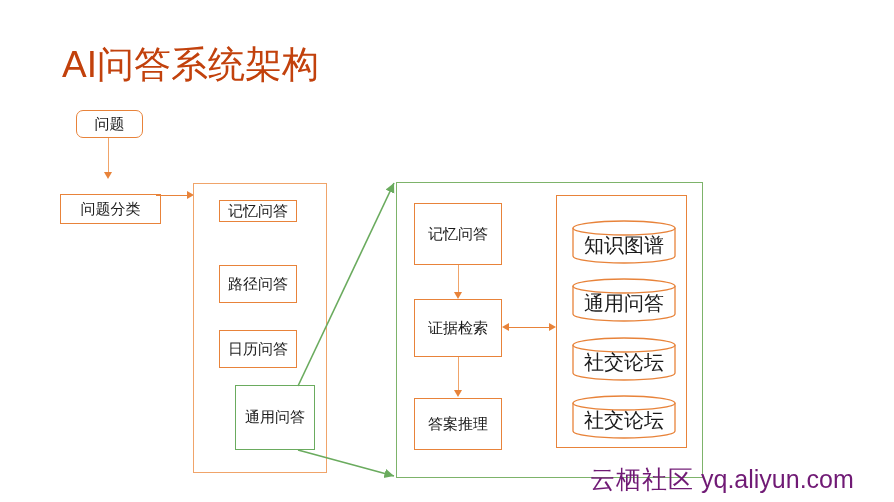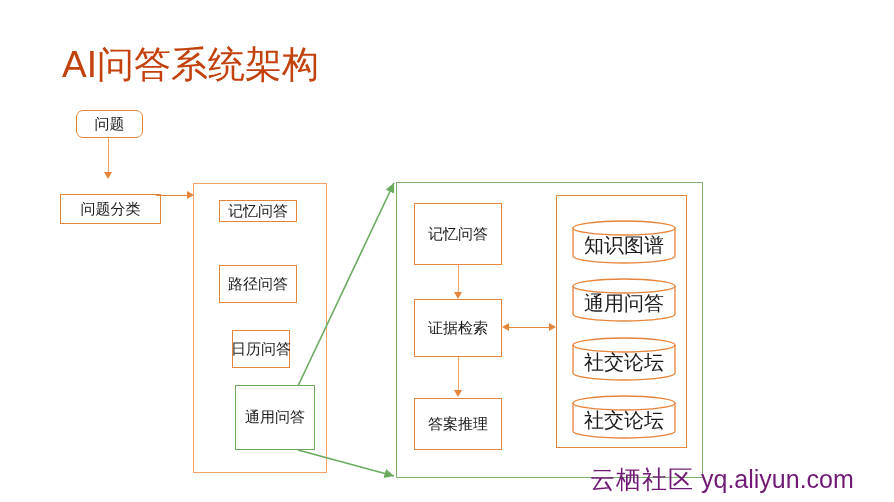--- a/index.html
+++ b/index.html
@@ -152,21 +152,21 @@
   <div class="node" style="left:60px; top:194px; width:101px; height:30px;">问题分类</div>
 
   <div class="hline" style="left:156px; top:195px; width:32px;"></div>
   <div class="arrow-right" style="left:187px; top:191px;"></div>
 
   <div class="container" style="left:193px; top:183px; width:134px; height:290px;">
   </div>
 
   <div class="node" style="left:219px; top:200px; width:78px; height:22px;">记忆问答</div>
   <div class="node" style="left:219px; top:265px; width:78px; height:38px;">路径问答</div>
-  <div class="node" style="left:232px; top:330px; width:58px; height:38px;">日历问答</div>
+  <div class="node" style="left:219px; top:330px; width:78px; height:38px;">日历问答</div>
   <div class="node green" style="left:218px; top:385px; width:80px; height:65px;">通用问答</div>
 
   <svg id="green-links" viewBox="0 0 894 502" xmlns="http://www.w3.org/2000/svg">
     <defs>
       <marker id="gArrow" markerWidth="8" markerHeight="8" refX="6" refY="3" orient="auto" markerUnits="strokeWidth">
         <path d="M0,0 L6,3 L0,6 z" fill="#6aab5e"></path>
       </marker>
     </defs>
 
     <line x1="298" y1="386" x2="394" y2="183" stroke="#6aab5e" stroke-width="1.6" marker-end="url(#gArrow)"></line>

